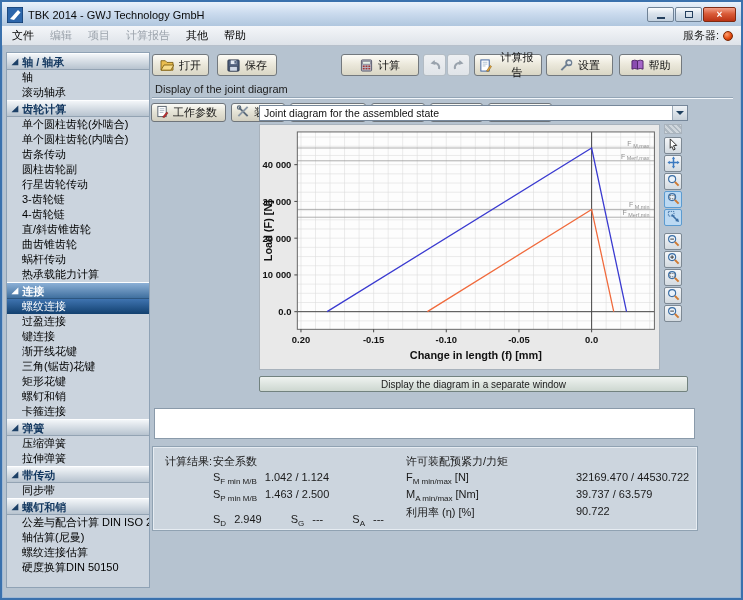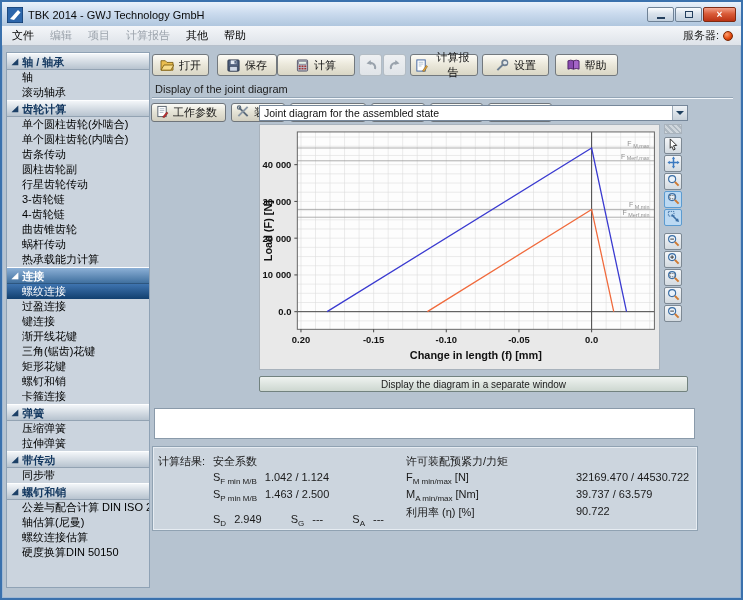--- a/index.html
+++ b/index.html
@@ -131,20 +131,21 @@
         <span class="tri">◢</span>
         <span>齿轮计算</span>
       </div>
       <div class="nav-item"><span>单个圆柱齿轮(外啮合)</span></div>
       <div class="nav-item"><span>单个圆柱齿轮(内啮合)</span></div>
       <div class="nav-item"><span>齿条传动</span></div>
       <div class="nav-item"><span>圆柱齿轮副</span></div>
       <div class="nav-item"><span>行星齿轮传动</span></div>
       <div class="nav-item"><span>3-齿轮链</span></div>
       <div class="nav-item"><span>4-齿轮链</span></div>
+      <div class="nav-item"><span>直/斜齿锥齿轮</span></div>
       <div class="nav-item"><span>曲齿锥齿轮</span></div>
       <div class="nav-item"><span>蜗杆传动</span></div>
       <div class="nav-item"><span>热承载能力计算</span></div>
       <div class="nav-header active">
         <span class="tri">◢</span>
         <span>连接</span>
       </div>
       <div class="nav-item selected"><span>螺纹连接</span></div>
       <div class="nav-item"><span>过盈连接</span></div>
       <div class="nav-item"><span>键连接</span></div>
@@ -188,21 +189,21 @@
         <span class="icon">
           <svg width="13" height="13" viewBox="0 0 14 14">
             <rect x="1" y="1" width="12" height="12" rx="1" fill="#51617e" stroke="#263248"></rect>
             <rect x="4" y="1.5" width="6" height="4" fill="#e6ecf4"></rect>
             <rect x="8" y="2" width="1.6" height="3" fill="#51617e"></rect>
             <rect x="3" y="8" width="8" height="5" fill="#cfd8e6" stroke="#263248" stroke-width=".6"></rect>
           </svg>
         </span>
         <span>保存</span>
       </button>
-      <button class="tool-btn" style="width: 78px; ">
+      <button class="tool-btn" style="width: 78px; margin-left: 64px;">
         <span class="icon">
           <svg width="13" height="13" viewBox="0 0 14 14">
             <rect x="1.5" y="1" width="11" height="12" rx="1" fill="#b8b9c6" stroke="#55566a"></rect>
             <rect x="3" y="2.5" width="8" height="3" fill="#e8f2e8" stroke="#55566a" stroke-width=".5"></rect>
             <g fill="#a23230">
               <rect x="3" y="7" width="2" height="1.6"></rect>
               <rect x="6" y="7" width="2" height="1.6"></rect>
               <rect x="9" y="7" width="2" height="1.6"></rect>
               <rect x="3" y="9.6" width="2" height="1.6"></rect>
               <rect x="6" y="9.6" width="2" height="1.6"></rect>
@@ -474,21 +475,21 @@
             <path d="M8.5 8.5 L12.5 12.5" stroke="#cf7a33" stroke-width="2.2"></path>
           </svg></span>
       </button>
     </div>
 
   <button id="sep-win-btn">Display the diagram in a separate window</button>
 
   <div id="msg-box"></div>
 
   <div id="results">
-    <span class="res" style="left:5px;top:7px;">计算结果:</span>
+    <span class="res" style="left:12px;top:7px;">计算结果:</span>
     <span class="res" style="left:60px;top:7px;">安全系数</span>
     <span class="res" style="left:253px;top:7px;">许可装配预紧力/力矩</span>
 
     <span class="res" style="left:60px;top:24px;">
       <span>S</span><sub>F min M/B</sub><span class="v">1.042 / 1.124</span>
     </span>
     <span class="res" style="left:60px;top:41px;">
       <span>S</span><sub>P min M/B</sub><span class="v">1.463 / 2.500</span>
     </span>
     <span class="res" style="left:60px;top:66px;">

